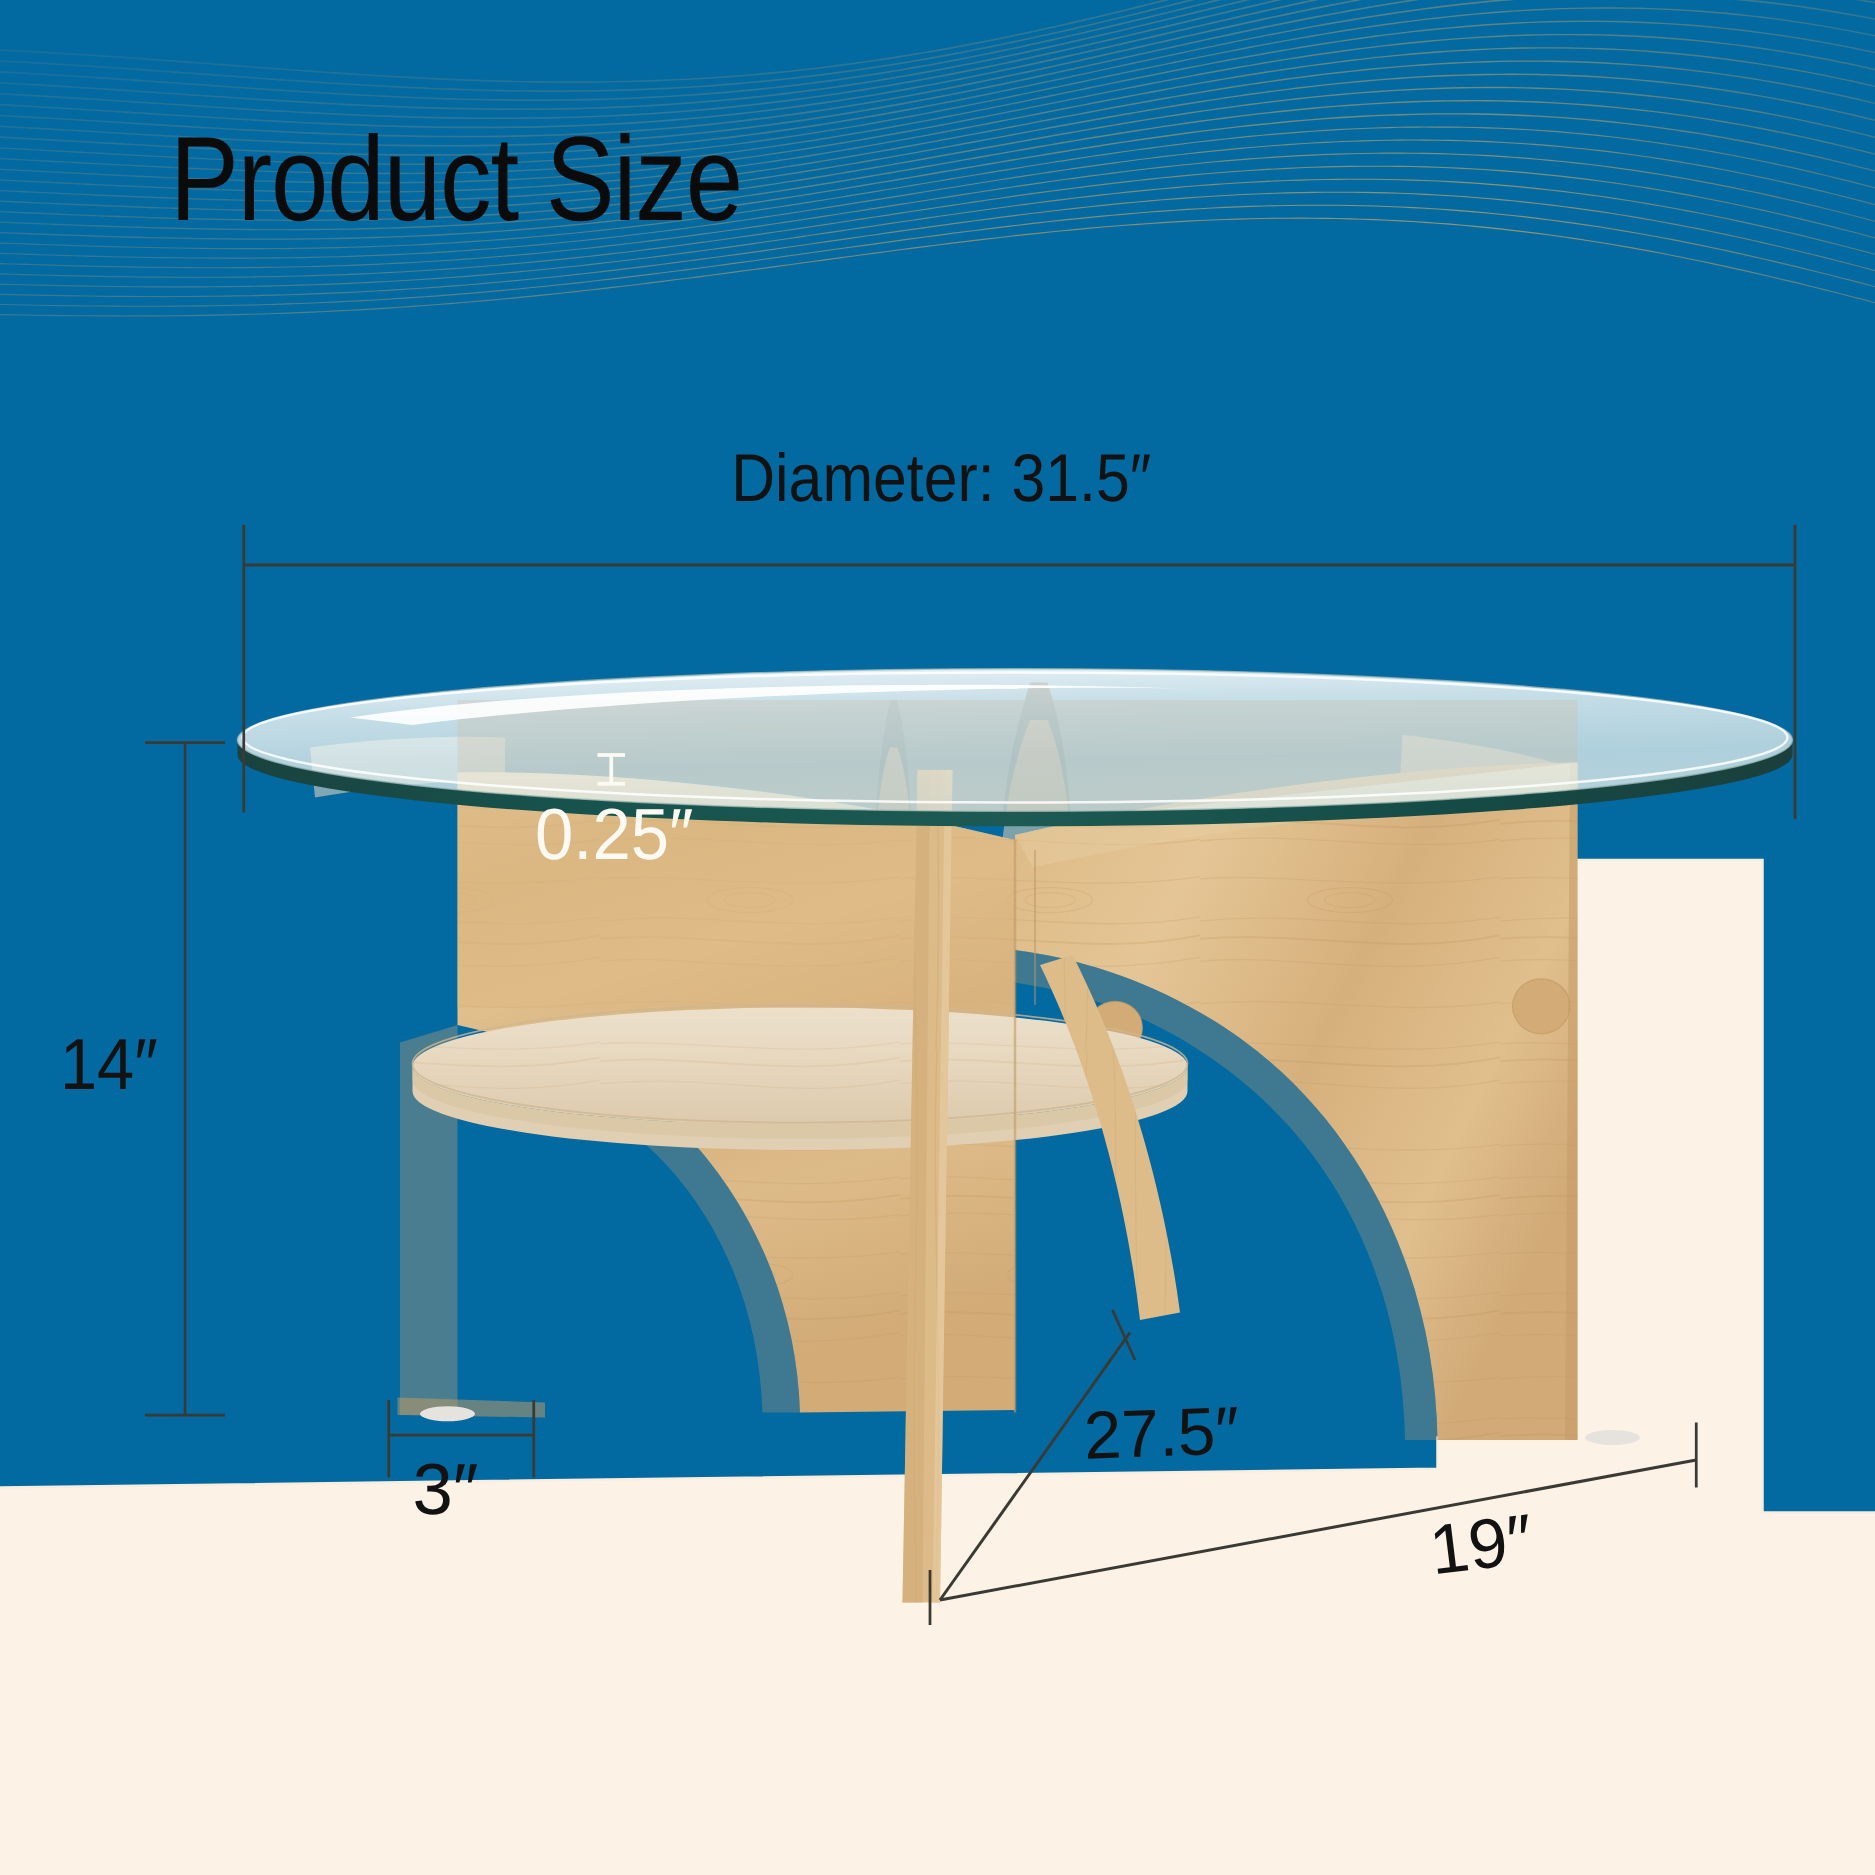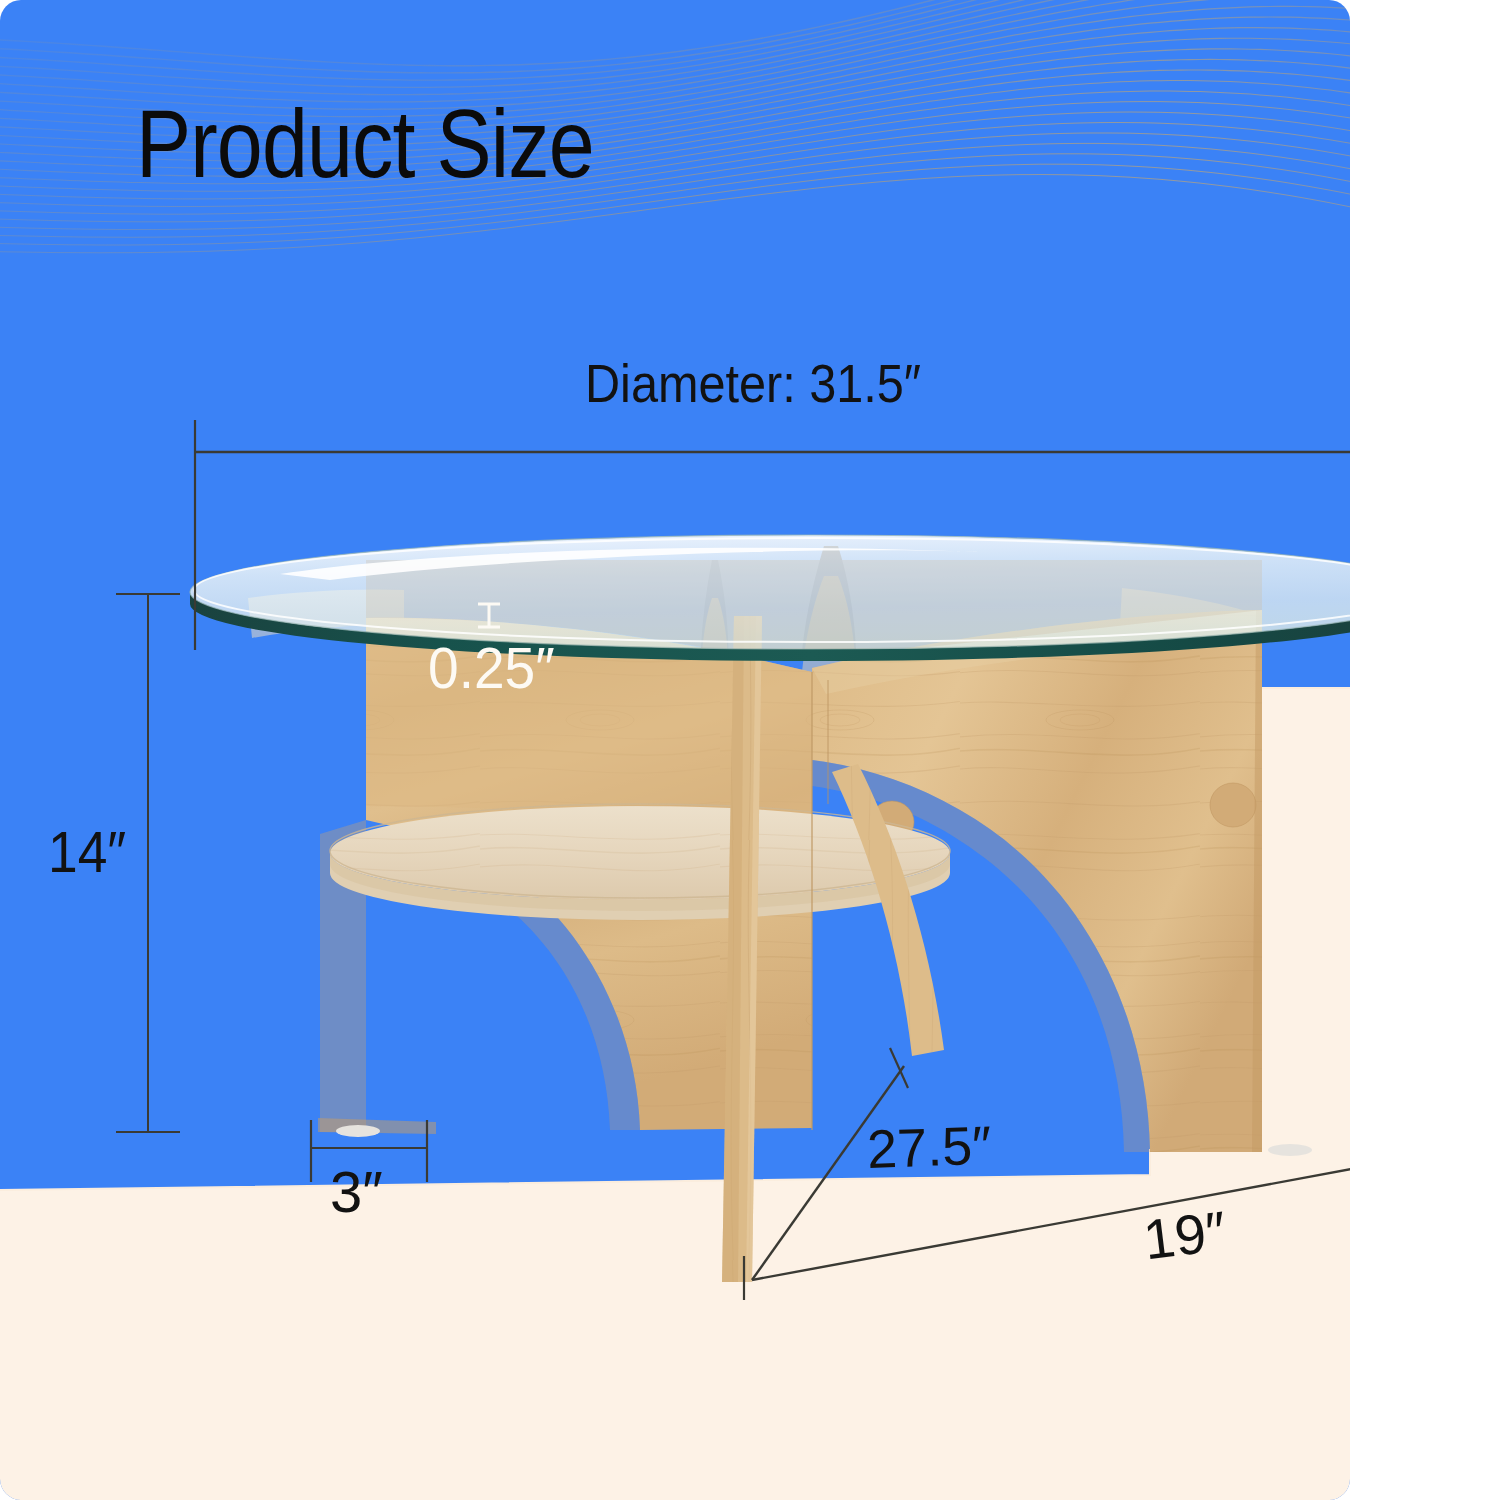--- a/index.html
+++ b/index.html
@@ -1,18 +1,18 @@
 <!DOCTYPE html>
 <html><head>
 <meta charset="utf-8">
 <style>
   html,body{margin:0;padding:0;background:#fff;}
   body{width:1500px;height:1500px;overflow:hidden;
        font-family:"Liberation Sans","DejaVu Sans",sans-serif;}
-  #stage{position:relative;width:1350px;height:1500px;background:#3b82f6;overflow:hidden;border-radius:21px;}
+  #stage{position:relative;width:1500px;height:1500px;background:#0369a1;overflow:hidden;}
   #stage > svg.layer{position:absolute;left:0;top:0;width:1500px;height:1500px;}
   .ttl{position:absolute;left:136px;top:96px;font-size:96px;line-height:1;
        letter-spacing:-1px;color:#0b0b0b;font-weight:400;
        font-family:"Liberation Sans","DejaVu Sans",sans-serif;
        transform:scaleX(.86);transform-origin:left top;white-space:nowrap;}
   .dim{position:absolute;color:#121212;white-space:nowrap;
        font-family:"Liberation Sans","DejaVu Sans",sans-serif;font-weight:400;}
   .dim.w{color:#fdfaf4;}
   #lblDiam{left:585px;top:352px;font-size:54px;transform:scaleX(.9);transform-origin:left top;}
   #lbl14{left:48px;top:818px;font-size:58px;transform:scaleX(.92);transform-origin:left top;}

